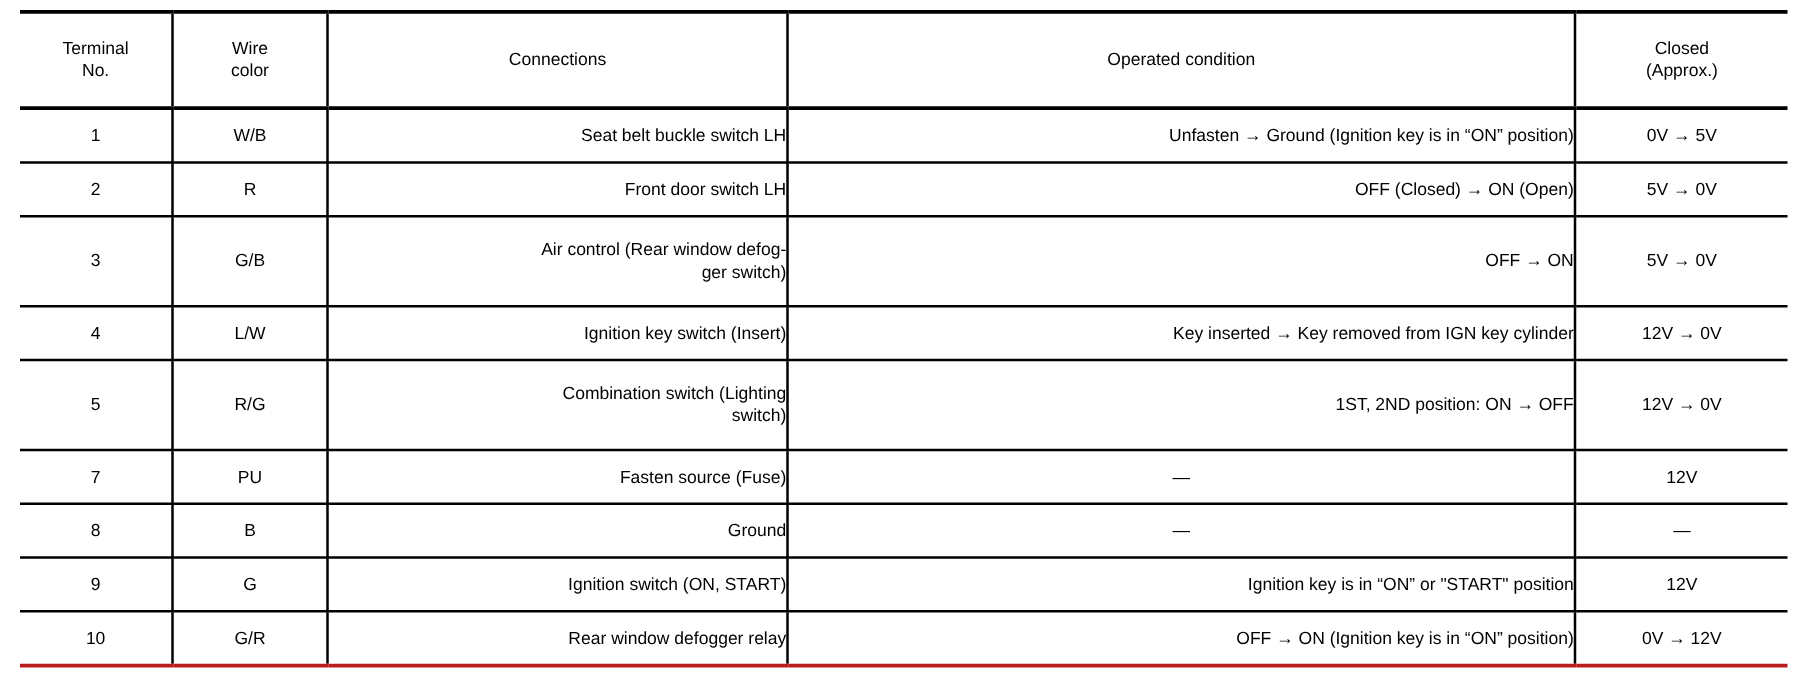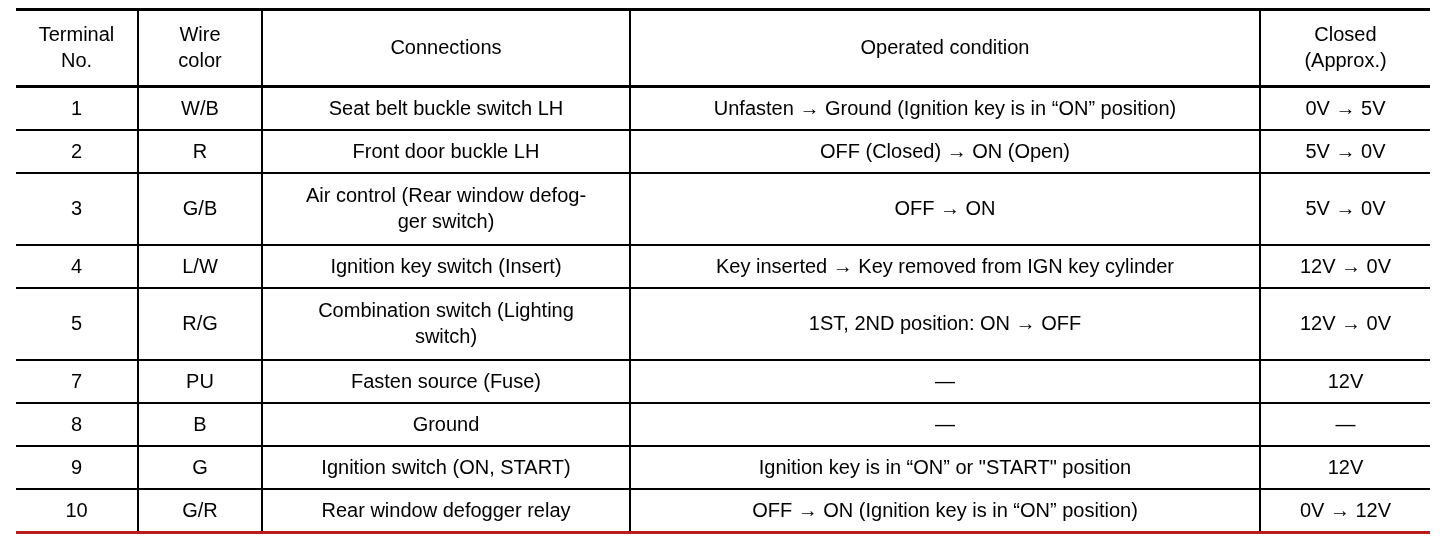--- a/index.html
+++ b/index.html
@@ -22,21 +22,21 @@
     overflow: hidden;
   }
 
   table.spec {
     position: absolute;
     left: 16px;
     top: 8px;
     width: 1414px;
     border-collapse: collapse;
     table-layout: fixed;
-    font-size: 20px;
+    font-size: 14px;
     line-height: 1.28;
   }
 
   table.spec col.c-terminal { width: 122px; }
   table.spec col.c-wire     { width: 124px; }
   table.spec col.c-conn     { width: 368px; }
   table.spec col.c-cond     { width: 630px; }
   table.spec col.c-volt     { width: 170px; }
 
   table.spec th,
@@ -67,21 +67,21 @@
 
   table.spec tr.head-row > * { height: 74px; }
   table.spec tr.r-1 > * { height: 41px; }
   table.spec tr.r-2 > * { height: 70px; }
 
   .cell-pad-center {
     text-align: center;
     padding: 0 6px;
   }
   .cell-pad-left {
-    text-align: center;
+    text-align: right;
     padding: 0 12px;
   }
   .cell-dash {
     text-align: center;
     padding: 0 6px;
   }
 
   .hdr {
     text-align: center;
     padding: 0 8px;
@@ -121,21 +121,21 @@
         <td class="cell-pad-center vline">1</td>
         <td class="cell-pad-center vline">W/B</td>
         <td class="cell-pad-left vline wrapcell">Seat belt buckle switch LH</td>
         <td class="cell-pad-left vline">Unfasten → Ground (Ignition key is in “ON” position)</td>
         <td class="cell-pad-center nowrap">0V → 5V</td>
       </tr>
 
       <tr class="body-row r-1">
         <td class="cell-pad-center vline">2</td>
         <td class="cell-pad-center vline">R</td>
-        <td class="cell-pad-left vline wrapcell">Front door buckle LH</td>
+        <td class="cell-pad-left vline wrapcell">Front door switch LH</td>
         <td class="cell-pad-left vline">OFF (Closed) → ON (Open)</td>
         <td class="cell-pad-center nowrap">5V → 0V</td>
       </tr>
 
       <tr class="body-row r-2">
         <td class="cell-pad-center vline">3</td>
         <td class="cell-pad-center vline">G/B</td>
         <td class="cell-pad-left vline wrapcell">Air control (Rear window defog-
 ger switch)</td>
         <td class="cell-pad-left vline">OFF → ON</td>

